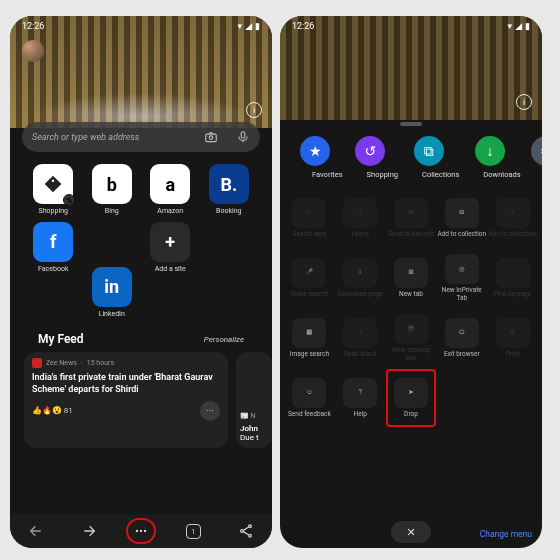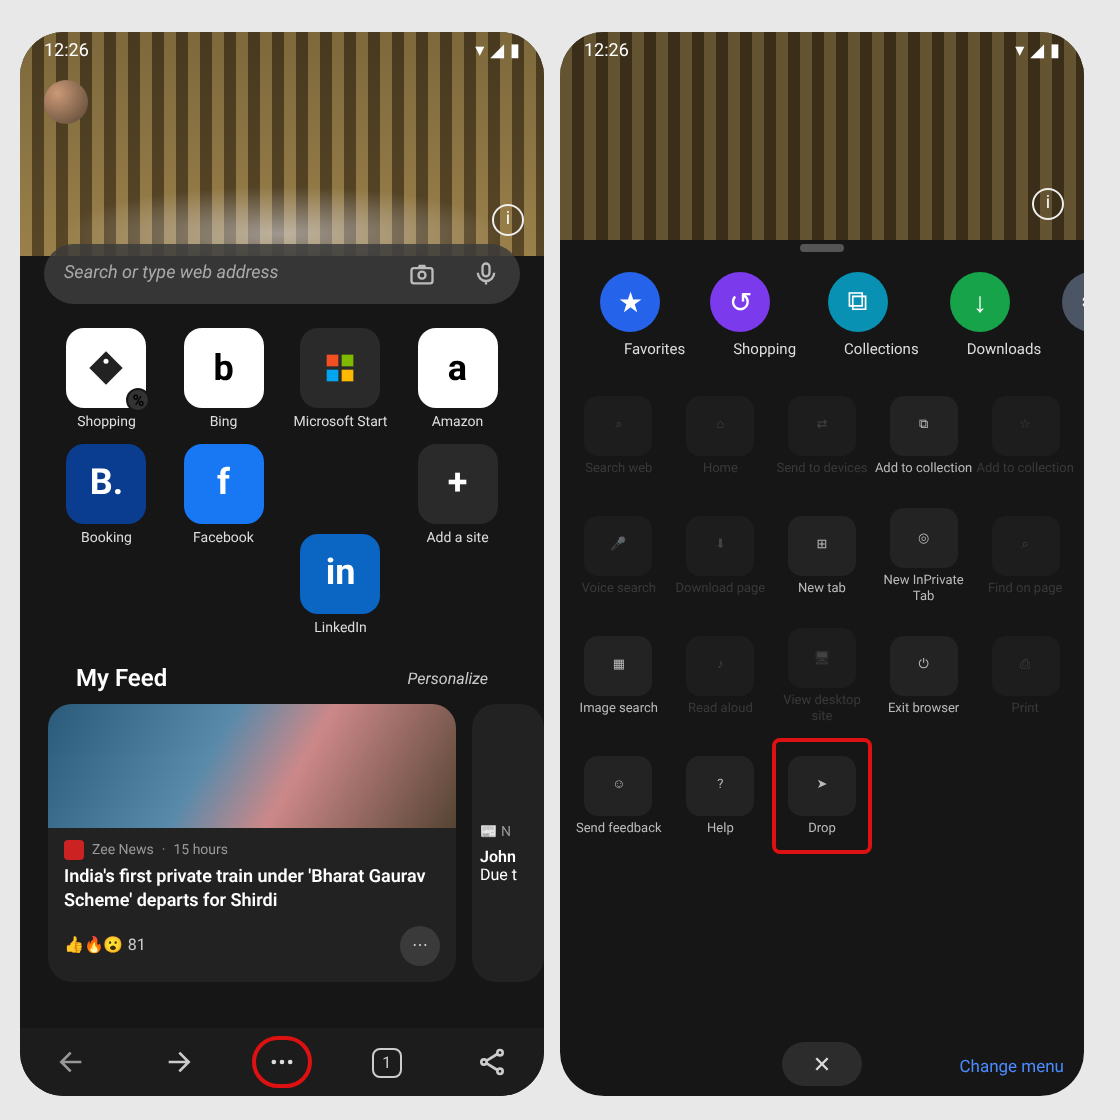--- a/index.html
+++ b/index.html
@@ -103,21 +103,21 @@
     .feed-header {
       display: flex; justify-content: space-between; align-items: center;
       padding: 8px 28px 6px;
     }
     .feed-title { font-size: 12px; font-weight: 600; }
     .feed-pers { font-size: 8px; color: #ccc; font-style: italic; }
     .feed-row { display: flex; gap: 8px; padding: 0 0 0 14px; overflow: hidden; }
     .card {
       width: 204px; flex-shrink: 0;
       background: #222; border-radius: 12px; overflow: hidden;
-      display: flex; flex-direction: column;
+      display: flex; flex-direction: row;
     }
     .card-img {
       height: 62px;
       background: linear-gradient(120deg,#2a5a7a 0%, #5a8aaa 40%, #c88 60%, #543 100%);
     }
     .card-body { padding: 6px 8px 8px; }
     .card-meta { font-size: 7px; color: #999; display: flex; align-items: center; gap: 4px;}
     .zee { width: 10px; height: 10px; background:#c22; border-radius:2px; display:inline-block;}
     .card-title { font-size: 9px; font-weight: 600; margin: 4px 0 6px; line-height: 1.25; }
     .card-react { font-size: 8px; display:flex; justify-content:space-between; align-items:center; color:#ccc;}
@@ -225,31 +225,20 @@
             <path d="M12 2L2 12l10 10 10-10z"></path>
             <circle cx="12" cy="8" r="1.5" fill="#fff"></circle>
           </svg>
           <span class="badge-dot">%</span>
         </div>
         <div class="tile-label">Shopping</div>
       </div>
       <div class="tile">
         <div class="tile-box t-white">b</div>
         <div class="tile-label">Bing</div>
-      </div>
-      <div class="tile">
-        <div class="tile-box t-dark">
-          <svg width="20" height="20" viewBox="0 0 24 24">
-            <rect x="4" y="4" width="7" height="7" fill="#f25022"></rect>
-            <rect x="13" y="4" width="7" height="7" fill="#7fba00"></rect>
-            <rect x="4" y="13" width="7" height="7" fill="#00a4ef"></rect>
-            <rect x="13" y="13" width="7" height="7" fill="#ffb900"></rect>
-          </svg>
-        </div>
-        <div class="tile-label">Microsoft Start</div>
       </div>
       <div class="tile">
         <div class="tile-box t-white">a</div>
         <div class="tile-label">Amazon</div>
       </div>
       <div class="tile">
         <div class="tile-box t-blue">B.</div>
         <div class="tile-label">Booking</div>
       </div>
       <div class="tile">

